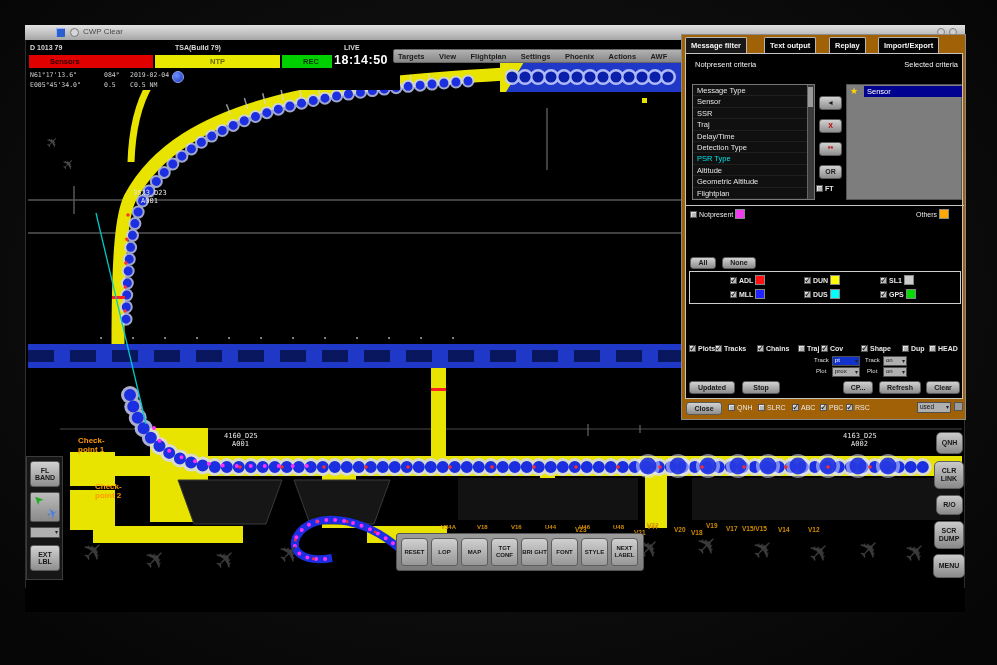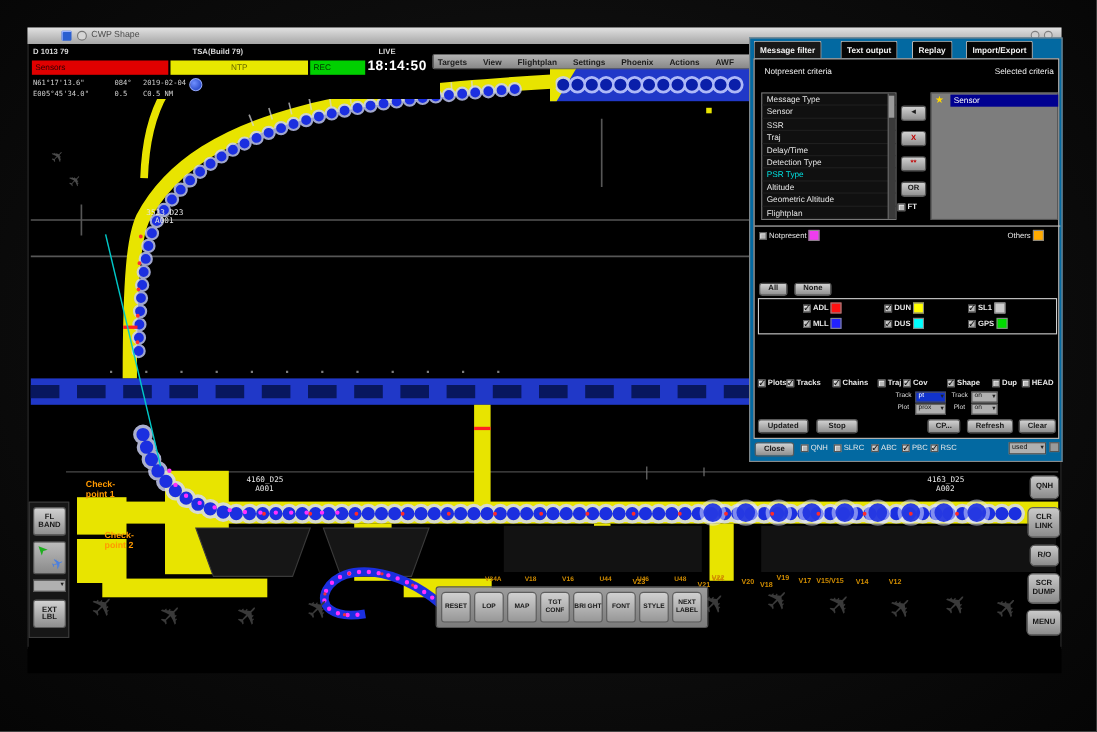--- a/index.html
+++ b/index.html
@@ -14,26 +14,26 @@
 svg.map{position:absolute;left:25px;top:40px;z-index:2;pointer-events:none}
 .maplabel{position:absolute;z-index:3;font-family:"DejaVu Sans Mono",monospace;font-size:7px;color:#e6e6e6;white-space:nowrap}
 .cp{position:absolute;z-index:3;font-size:8px;line-height:8.5px;font-weight:bold;color:#ff9900;white-space:pre}
 .taxi{position:absolute;z-index:3;font-size:6.5px;font-weight:bold;color:#d08c00;white-space:nowrap}
 .plane{position:absolute;z-index:2;width:0;height:0}
 .plane::before{content:"✈";font-size:26px;color:#3a3a3a;display:block;transform:rotate(-45deg)}
 .plane.sm::before{font-size:15px;color:#4a4a4a}
 .statusbox{position:absolute;left:28px;top:42px;width:372px;height:48px;background:#000;z-index:5}
 .st{position:absolute;font-size:7px;font-weight:bold;color:#d8d8d8;white-space:nowrap}
 .stm{position:absolute;font-size:6.5px;color:#cfcfcf;font-family:"DejaVu Sans Mono",monospace;white-space:nowrap}
-.sbox{position:absolute;height:13px;font-size:7.5px;font-weight:normal;padding:2px 3px;white-space:nowrap}
+.sbox{position:absolute;height:13px;font-size:7.5px;font-weight:bold;padding:2px 21px;white-space:nowrap}
 .globe{position:absolute;left:144px;top:29px;width:12px;height:12px;border-radius:50%;background:radial-gradient(circle at 35% 35%,#6f8fff,#1535b8);border:1px solid #8fa5ff}
 .clock{position:absolute;left:306px;top:11px;font-size:12.5px;font-weight:bold;color:#fff;letter-spacing:.5px}
 .menubar{position:absolute;left:393px;top:49px;width:310px;height:14px;z-index:5;background:linear-gradient(#b2b2b2,#888);border-radius:2px;border:1px solid #666;display:flex;align-items:center;justify-content:space-between;padding:0 4px}
 .menubar span{font-size:7.5px;font-weight:bold;color:#1d1d1d;white-space:nowrap}
-.panel{position:absolute;left:681px;top:34px;width:285px;height:386px;background:#0369a1;border:1px solid #8a8a8a;z-index:6}
+.panel{position:absolute;left:681px;top:34px;width:285px;height:386px;background:#a16207;border:1px solid #8a8a8a;z-index:6}
 .tab{position:absolute;top:2px;height:16px;border:1px solid #b8b8b8;border-bottom:none;background:#050505;color:#f2f2f2;font-size:7.5px;font-weight:bold;padding:3px 5px 0;border-radius:2px 2px 0 0;white-space:nowrap}
 .tab.active{background:#181818}
 .pcontent{position:absolute;left:3px;top:18px;width:278px;height:346px;border:1px solid #c4c4c4;background:#000}
 .plab{position:absolute;font-size:7.5px;color:#f0f0f0;white-space:nowrap}
 .list{position:absolute;background:#101010;border:1px solid #777}
 .list .li{height:11.4px;line-height:11.4px;padding-left:4px;font-size:7.5px;color:#e4e4e4;white-space:nowrap;border-bottom:1px solid #1f1f1f}
 .list .li.cyan{color:#00e0e0}
 .lscroll{position:absolute;right:0;top:0;bottom:0;width:7px;background:#3a3a3a;border-left:1px solid #666}
 .lthumb{position:absolute;right:1px;top:2px;width:5px;height:20px;background:#9a9a9a}
 .rlist{position:absolute;background:#7d7d7d;border:1px solid #555}
@@ -64,21 +64,21 @@
 .belowstrip{position:absolute;left:25px;top:588px;width:940px;height:24px;background:#000;z-index:1}
 </style>
 </head>
 <body>
 
 <div class="win"></div>
 
 <div class="titlebar">
   <span class="tb-ico1"></span>
   <span class="tb-ico2"></span>
-  <span class="title-text">CWP Shape</span>
+  <span class="title-text">CWP Clear</span>
   <span class="tb-circ" style="left:912px"></span>
   <span class="tb-circ" style="left:924px"></span>
 </div>
 
 <svg class="map" width="940" height="550" viewBox="25 40 940 550">
 
   <path d="M28,200 H683" stroke="#565656" stroke-width="1.5" fill="none"></path>
   <path d="M28,233 H683" stroke="#565656" stroke-width="1.5" fill="none"></path>
   <path d="M547,108 V170" stroke="#565656" stroke-width="1.5" fill="none"></path>
   <path d="M74,186 V214" stroke="#565656" stroke-width="1.5" fill="none"></path>

